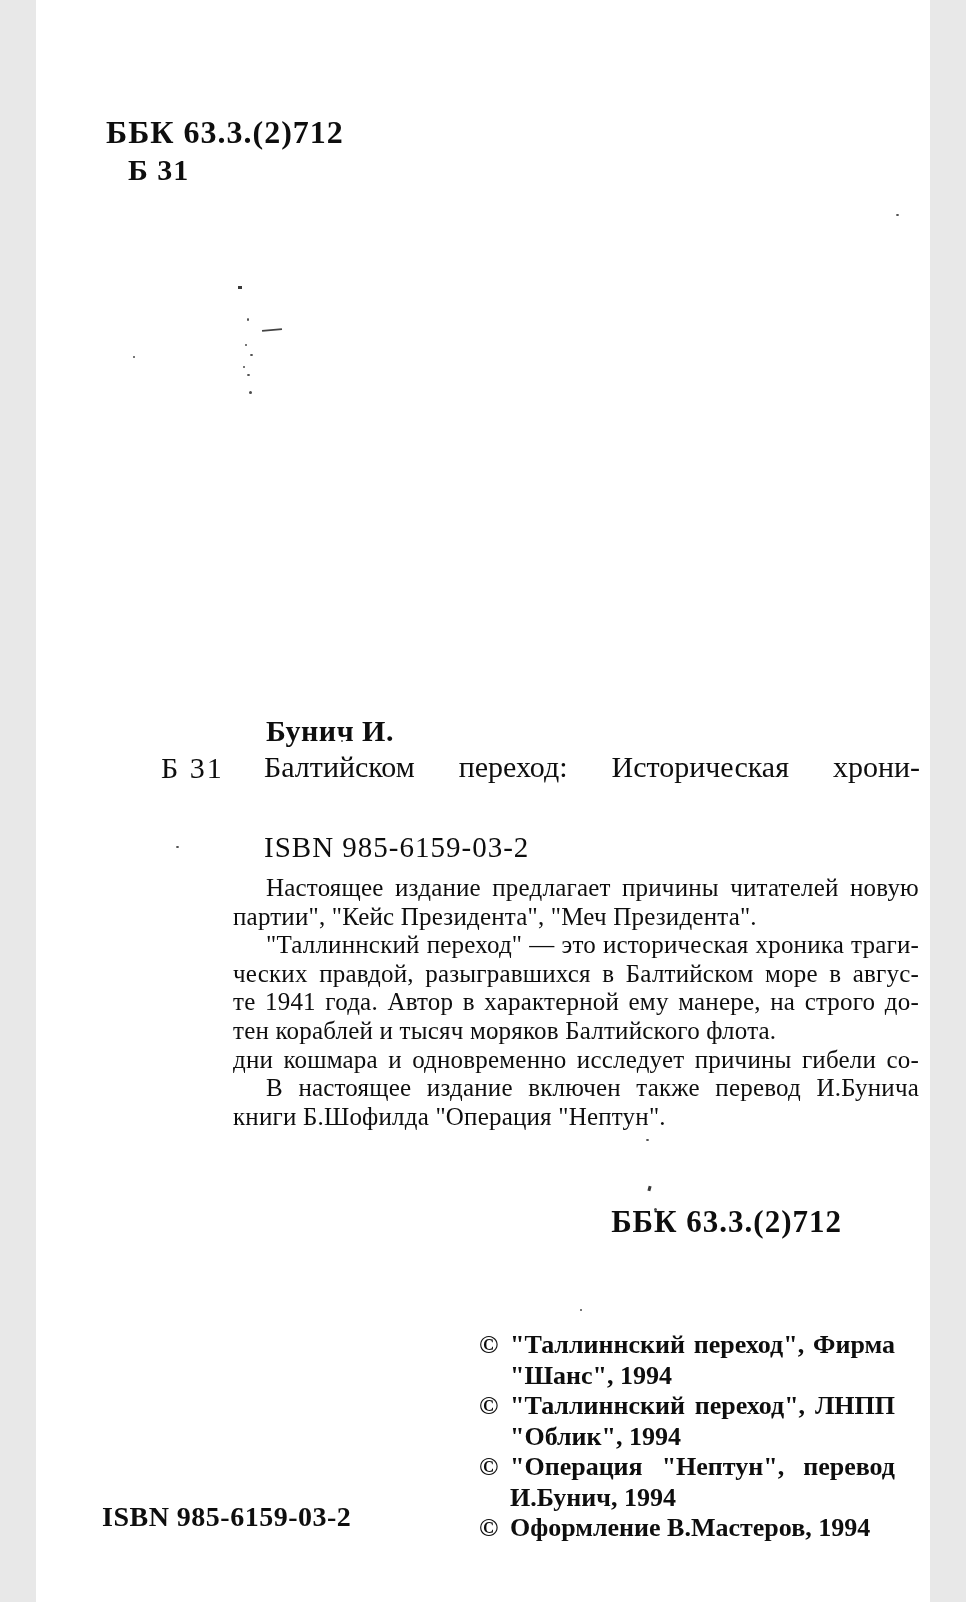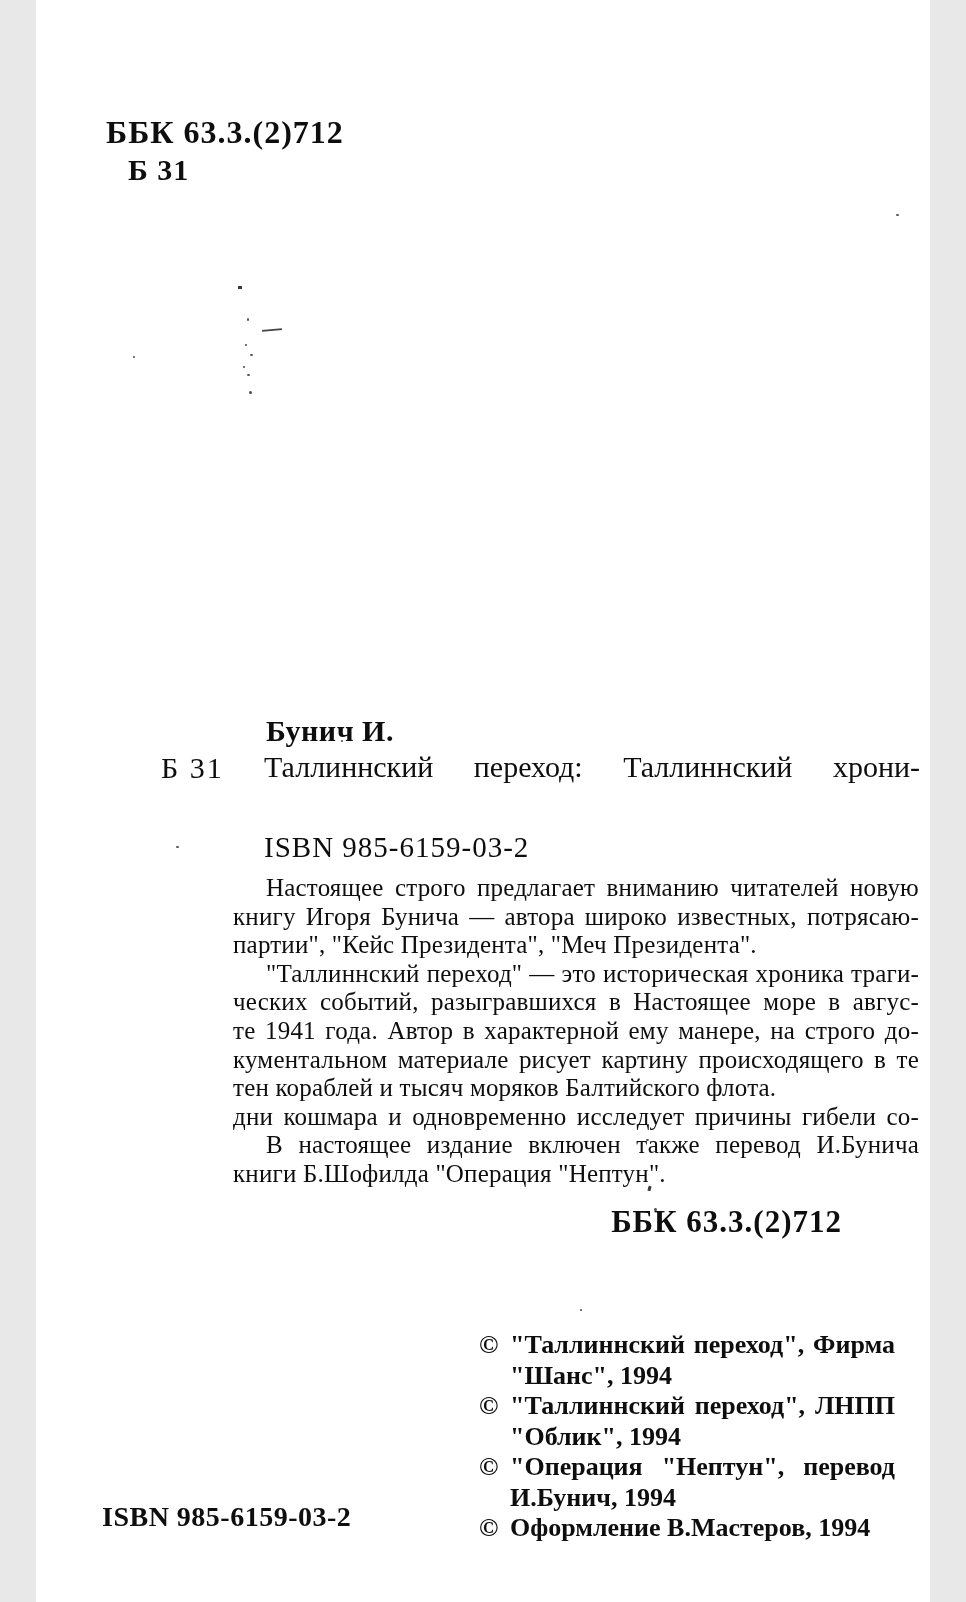--- a/index.html
+++ b/index.html
@@ -66,33 +66,31 @@
   <div class="sp" style="left:456px;top:1036px;width:2px;height:2px;"></div>
   <div class="sp" style="left:610px;top:1139px;width:3px;height:2px;"></div>
   <div class="spd" style="left:612px;top:1186px;width:3px;height:5px;transform:rotate(15deg);"></div>
   <div class="sp" style="left:618px;top:1208px;width:3px;height:3px;"></div>
   <div class="sp" style="left:544px;top:1309px;width:2px;height:2px;"></div>
 
   <div class="author">Бунич И.</div>
   <div class="index">Б 31</div>
 
   <div class="title">
-    <div class="line just">Таллиннский переход: Таллиннский хрони-</div>
+    <div class="line just">Балтийском переход: Историческая хрони-</div>
   </div>
 
   <div class="isbn-card">ISBN 985-6159-03-2</div>
 
   <div class="annotation">
-    <div class="line just ind">Настоящее строго предлагает вниманию читателей новую</div>
-    <div class="line just">книгу Игоря Бунича — автора широко известных, потрясаю-</div>
+    <div class="line just ind">Настоящее издание предлагает причины читателей новую</div>
     <div class="line">партии", "Кейс Президента", "Меч Президента".</div>
     <div class="line just ind">"Таллиннский переход" — это историческая хроника траги-</div>
-    <div class="line just">ческих событий, разыгравшихся в Настоящее море в авгус-</div>
+    <div class="line just">ческих правдой, разыгравшихся в Балтийском море в авгус-</div>
     <div class="line just">те 1941 года. Автор в характерной ему манере, на строго до-</div>
-    <div class="line just">кументальном материале рисует картину происходящего в те</div>
     <div class="line">тен кораблей и тысяч моряков Балтийского флота.</div>
     <div class="line just">дни кошмара и одновременно исследует причины гибели со-</div>
     <div class="line just ind">В настоящее издание включен также перевод И.Бунича</div>
     <div class="line">книги Б.Шофилда "Операция "Нептун".</div>
   </div>
 
   <div class="bbk-right">ББК 63.3.(2)712</div>
 
   <div class="copyrights">
     <div class="centry">

